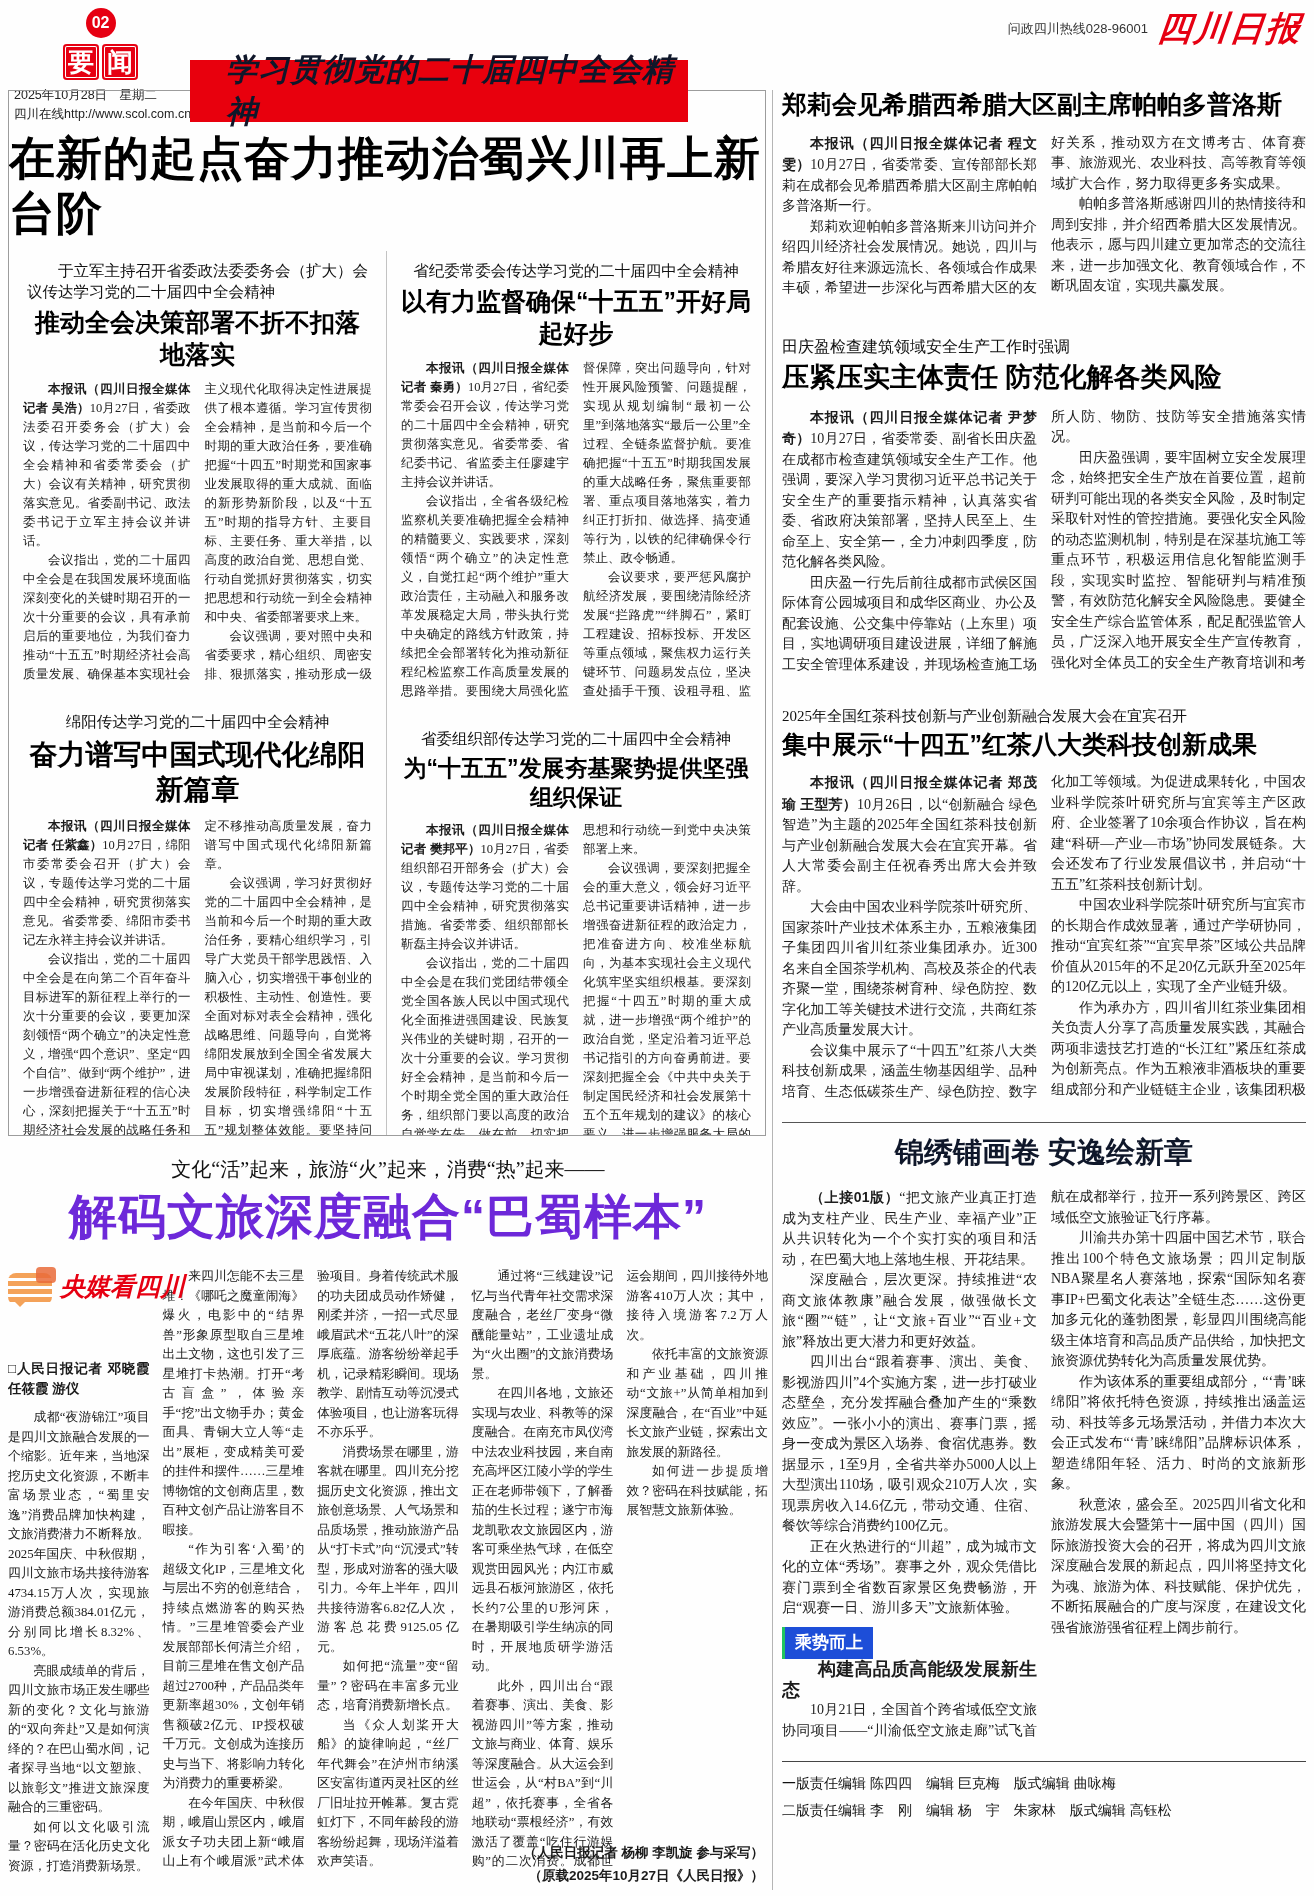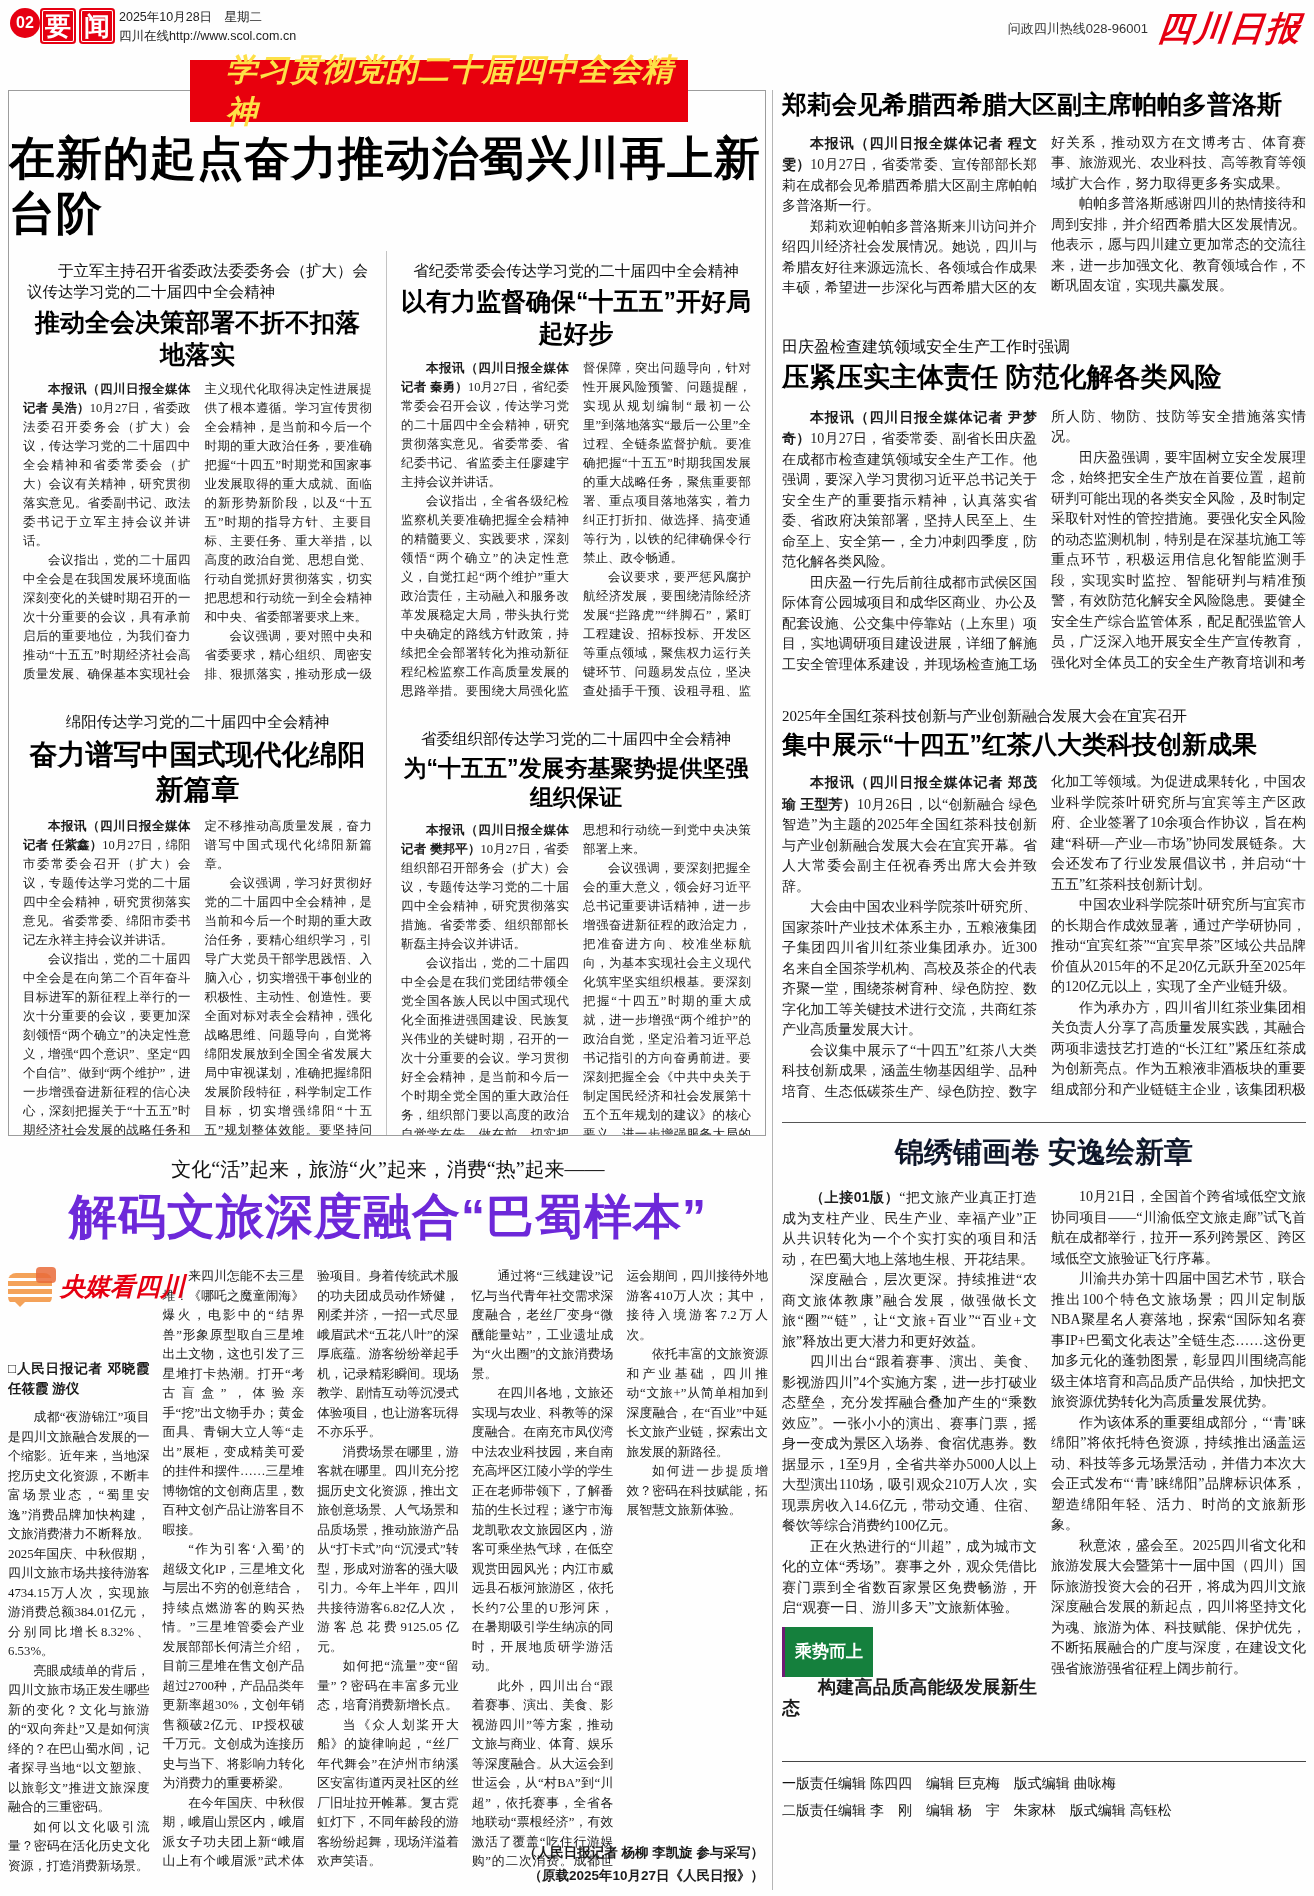--- a/index.html
+++ b/index.html
@@ -1,38 +1,38 @@
 <!DOCTYPE html>
 <html><head>
 <meta charset="utf-8">
 <style>
   html,body{margin:0;padding:0;background:#e8e8e8;}
   #page{position:relative;width:1314px;height:1896px;background:#fefefe;margin:0 auto;
         font-family:"Liberation Serif",serif;color:#1a1a1a;overflow:hidden;}
   
   .masthead{position:absolute;left:0;top:0;width:100%;height:56px;}
-  .mh-left{position:absolute;left:10px;top:8px;display:flex;align-items:flex-start;}
+  .mh-left{position:absolute;left:10px;top:8px;display:flex;align-items:center;gap:6px;flex-direction:column;}
   .pagenum{width:30px;height:30px;border-radius:50%;background:#e60012;color:#fff;
            font-family:"Liberation Sans",sans-serif;font-weight:bold;font-size:16px;
            display:flex;align-items:center;justify-content:center;}
   .secbox{display:flex;gap:3px;}
   .secchar{width:36px;height:36px;background:#e60012;color:#fff;border-radius:4px;
            font-family:"Liberation Sans",sans-serif;font-weight:bold;font-size:26px;
            display:flex;align-items:center;justify-content:center;box-shadow:inset 0 0 0 2px #e60012, inset 0 0 0 3px #fff;}
   .mh-date{font-size:12.5px;line-height:1.5;color:#222;font-family:"Liberation Sans",sans-serif;margin-left:4px;}
   .mh-right{position:absolute;right:12px;top:6px;display:flex;align-items:center;gap:10px;}
   .hotline{font-size:13px;color:#333;font-family:"Liberation Sans",sans-serif;}
   .paper-logo{color:#e60012;font-weight:bold;font-size:34px;font-style:italic;
               font-family:"Liberation Serif",serif;letter-spacing:2px;transform:skewX(-6deg);display:inline-block;}
   
   .mainbox{position:absolute;left:8px;top:90px;width:758px;height:1046px;border:1px solid #9c9c9c;
            box-sizing:border-box;overflow:hidden;}
   .banner{position:absolute;left:190px;top:60px;width:498px;height:62px;background:#e8000d;
           display:flex;align-items:center;justify-content:center;z-index:5;}
-  .banner span{color:#fde047;font-size:31px;font-weight:bold;font-style:italic;
+  .banner span{color:#0f172a;font-size:31px;font-weight:bold;font-style:italic;
                font-family:"Liberation Serif",serif;letter-spacing:1px;margin-left:36px;}
   .lead-headline{margin-top:40px;text-align:left;font-family:"Liberation Sans",sans-serif;
                  font-weight:900;font-size:46px;letter-spacing:1px;line-height:1.2;color:#000;}
   .groups{display:flex;padding:10px 14px 0 14px;}
   .group{width:50%;box-sizing:border-box;}
   .group.g1{padding-right:14px;border-right:1px solid #c3c3c3;}
   .group.g2{padding-left:14px;}
   .kicker{font-size:15.5px;text-align:center;margin:10px 0 4px 0;color:#111;}
   .kicker.just{text-align:justify;text-indent:2em;padding:0 4px;}
   .subheadline{font-family:"Liberation Sans",sans-serif;font-weight:bold;text-align:center;
@@ -49,22 +49,22 @@
   .vrule{position:absolute;left:772px;top:90px;height:1800px;width:1px;background:#b5b5b5;}
   .sb-headline{font-family:"Liberation Sans",sans-serif;font-weight:bold;color:#000;line-height:1.3;}
   .sb-h1{font-size:25px;margin:0 0 12px 0;}
   .sb-kicker{font-size:16px;color:#111;margin:22px 0 2px 0;}
   .sb-h2{font-size:27px;margin:2px 0 12px 0;}
   .sb-body{font-size:14px;line-height:20.5px;}
   .hr{border:none;border-top:1px solid #555;margin:18px 0 10px 0;}
   .jx-head{font-family:"Liberation Sans",sans-serif;font-weight:bold;font-size:29px;
            text-align:center;margin:6px 0 14px 0;color:#0f172a;}
   .badge-row{margin-top:8px;}
-  .badge{display:inline-block;background:#15803d;color:#fff;font-family:"Liberation Sans",sans-serif;
-         font-weight:bold;font-size:17px;padding:15px 10px;border-left:3px solid #701a75;}
+  .badge{display:inline-block;background:#1d4ed8;color:#fff;font-family:"Liberation Sans",sans-serif;
+         font-weight:bold;font-size:17px;padding:6px 10px;border-left:3px solid #22c55e;}
   .jx-subhead{font-family:"Liberation Sans",sans-serif;font-weight:bold;font-size:18px;
               margin:4px 0 6px 0;text-indent:0;}
   .staff{border-top:1px solid #444;margin-top:12px;padding:8px 0 0 0;
          font-size:14px;line-height:1.9;color:#111;font-family:"Liberation Sans",sans-serif;}
   
   .feature{position:absolute;left:8px;top:1142px;width:760px;height:748px;}
   .f-kicker{text-align:center;font-size:20px;color:#111;margin:14px 0 2px 0;}
   .f-headline{text-align:center;font-family:Liberation Sans, sans-serif;font-weight:900;
               font-size:48px;color:#6d28d9;margin:2px 0 18px 0;letter-spacing:1px;}
   .feature-body{columns:5;column-gap:13px;column-fill:auto;height:612px;overflow:hidden;

